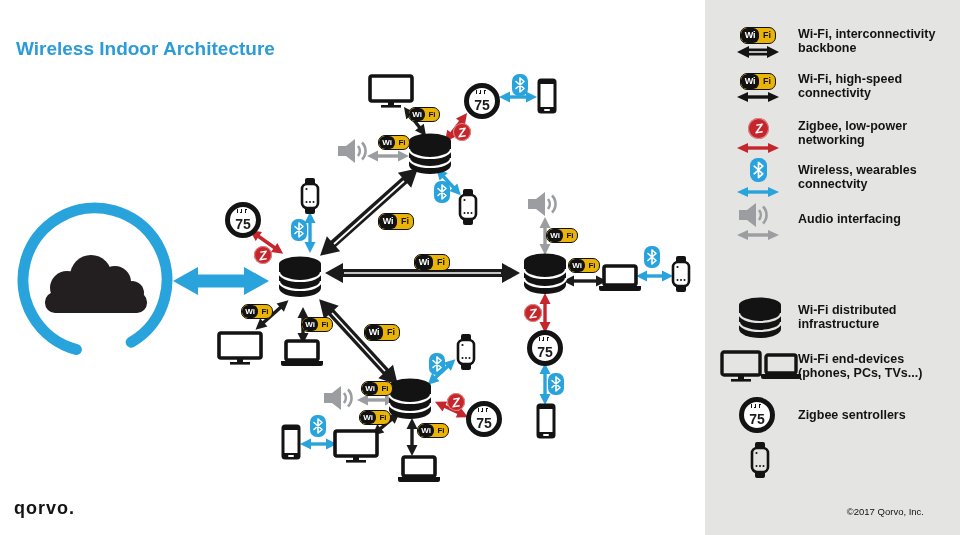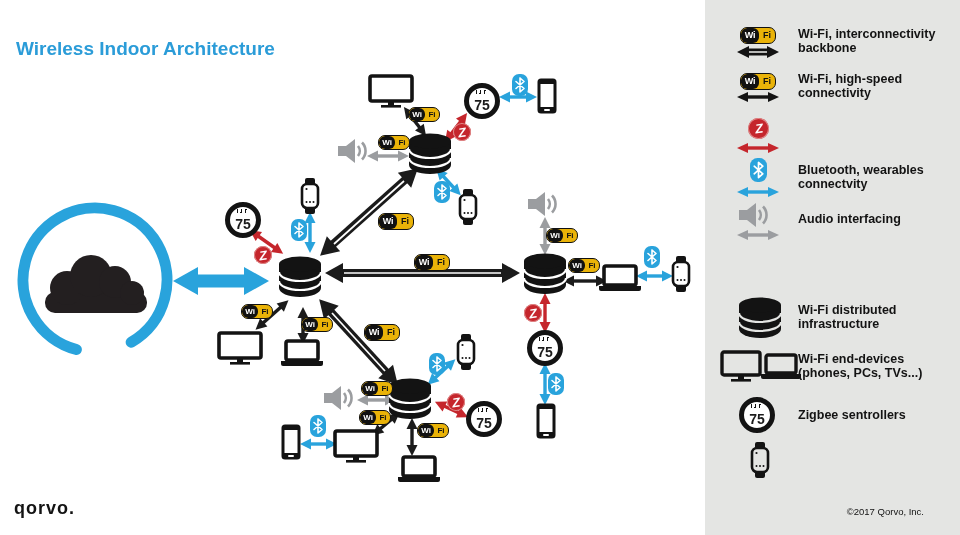--- a/index.html
+++ b/index.html
@@ -369,31 +369,32 @@
     <div class="ltext" style="top:72px;">Wi-Fi, high-speed connectivity</div>
 
     <div class="zig" style="left:43px;top:118px;width:21px;height:21px;">
         <span class="zz">Z</span>
       </div>
     <svg class="ic" style="left:31px;top:141px;" width="44" height="14">
         <line x1="9" y1="7" x2="35" y2="7" stroke="#c5262c" stroke-width="3.4"></line>
         <path d="M1,7 L12,2 L12,12 Z" fill="#c5262c"></path>
         <path d="M43,7 L32,2 L32,12 Z" fill="#c5262c"></path>
       </svg>
+    <div class="ltext" style="top:119px;">Zigbee, low-power networking</div>
 
     <svg class="ic" style="left:45px;top:158px;" width="17" height="24">
         <rect width="17" height="24" rx="7.5" fill="#29a3dc"></rect>
         <path d="M8.5 4.5 V19.5 M8.5 4.5 L12.8 8.2 L4.2 15.8 M8.5 19.5 L12.8 15.8 L4.2 8.2" stroke="#fff" stroke-width="1.7" fill="none" stroke-linejoin="round" stroke-linecap="round"></path>
       </svg>
     <svg class="ic" style="left:31px;top:185px;" width="44" height="14">
         <line x1="9" y1="7" x2="35" y2="7" stroke="#29a3dc" stroke-width="3.4"></line>
         <path d="M1,7 L12,2 L12,12 Z" fill="#29a3dc"></path>
         <path d="M43,7 L32,2 L32,12 Z" fill="#29a3dc"></path>
       </svg>
-    <div class="ltext" style="top:163px;">Bluetooth, wearables connectvity</div>
+    <div class="ltext" style="top:163px;">Wireless, wearables connectvity</div>
 
     <svg class="ic" style="left:34px;top:202px;" width="34" height="26">
         <rect x="0" y="8" width="8" height="10" fill="#9b9da0"></rect>
         <polygon points="8,8 17,1 17,25 8,18" fill="#9b9da0"></polygon>
         <path d="M20,8 a8,8 0 0 1 0,10" stroke="#9b9da0" stroke-width="2.6" fill="none"></path>
         <path d="M24,4.5 a12,12 0 0 1 0,17" stroke="#9b9da0" stroke-width="2.6" fill="none"></path>
       </svg>
     <svg class="ic" style="left:31px;top:228px;" width="44" height="14">
         <line x1="9" y1="7" x2="35" y2="7" stroke="#9b9da0" stroke-width="3.4"></line>
         <path d="M1,7 L12,2 L12,12 Z" fill="#9b9da0"></path>

